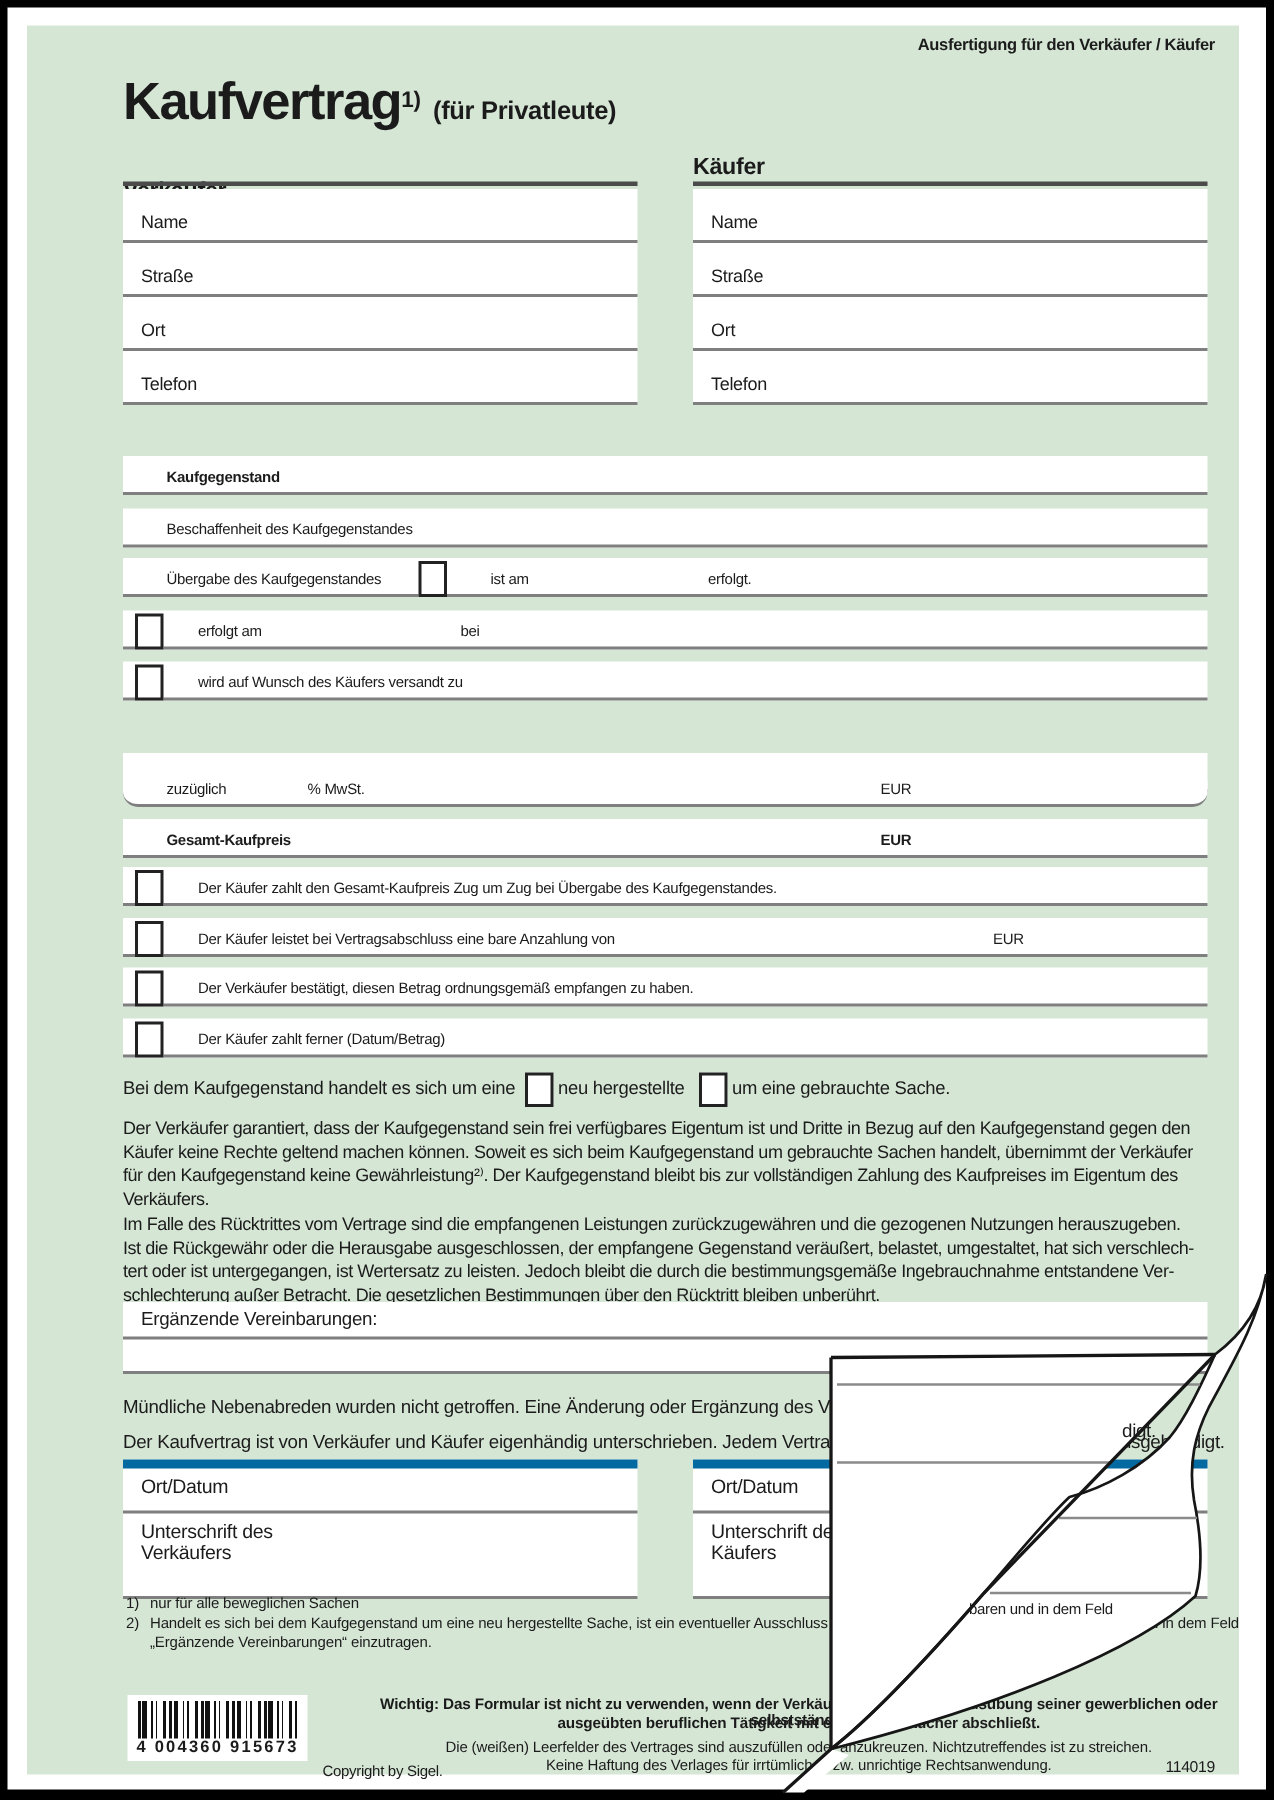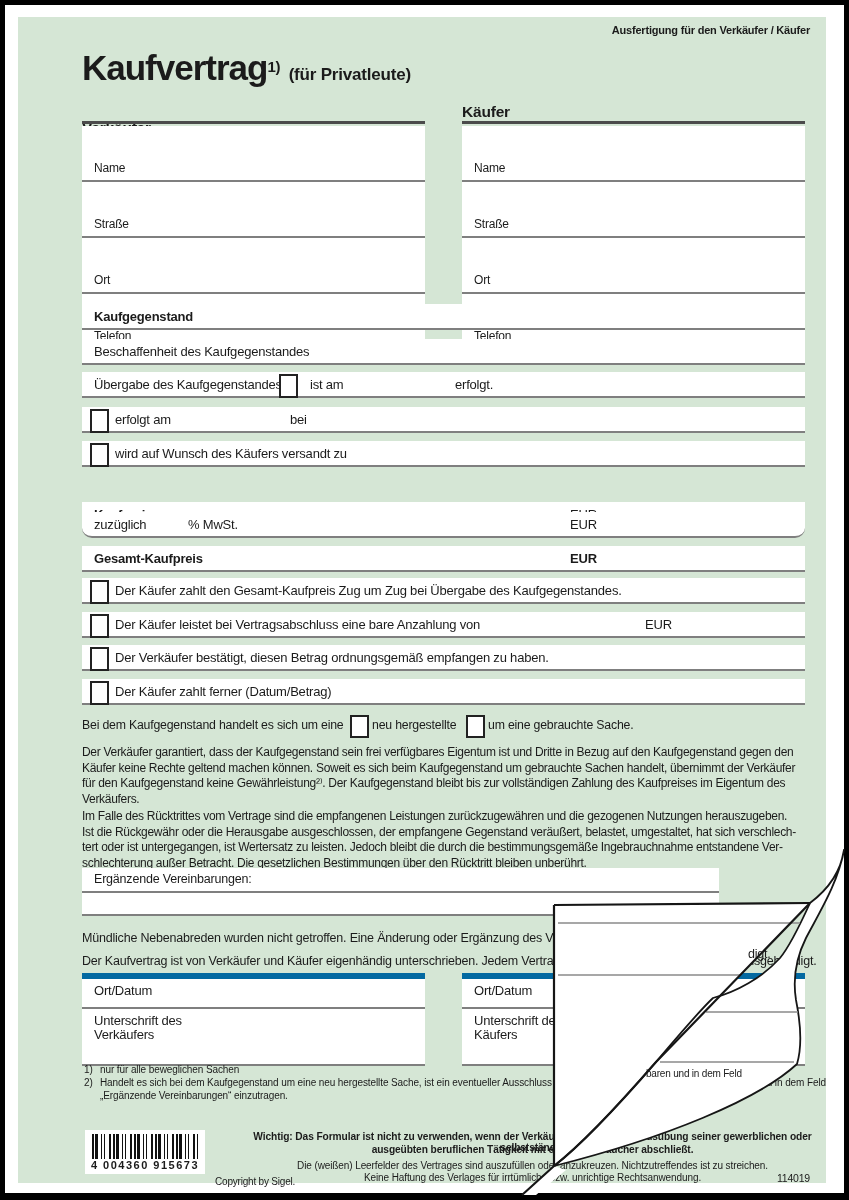--- a/index.html
+++ b/index.html
@@ -2,28 +2,28 @@
 <html><head>
 <meta charset="utf-8">
 <style>
   html,body{margin:0;padding:0;background:#000;}
   #stage{position:relative;width:849px;height:1200px;background:#000;overflow:hidden;
          font-family:"Liberation Sans","DejaVu Sans",sans-serif;color:#1b1b1b;letter-spacing:-0.2px;}
   .abs{position:absolute;}
   #paper{left:5px;top:5px;width:839px;height:1188px;background:#fff;}
   #sheet{left:18px;top:17px;width:808px;height:1166px;background:#d5e6d5;}
   .row{position:absolute;left:82px;width:723px;height:24px;background:#fff;border-bottom:2px solid #7f7f7f;}
-  .row span{position:absolute;bottom:4px;font-size:13px;white-space:nowrap;}
+  .row span{position:absolute;bottom:4px;font-size:10px;white-space:nowrap;margin-left:17px;}
   .bold{font-weight:bold;}
   .cb{position:absolute;width:15px;height:20px;background:#fff;border:2px solid #222;}
   .cbg{position:absolute;width:15px;height:19px;background:#fff;border:2px solid #222;}
   .colhead{position:absolute;font-size:15.5px;font-weight:bold;}
   .headrule{position:absolute;height:3px;background:#4b4b4b;}
   .fieldbox{position:absolute;width:343px;background:#fff;}
-  .field{position:relative;height:34px;border-bottom:2px solid #7f7f7f;margin-top:20px;}
+  .field{position:relative;height:34px;border-bottom:2px solid #7f7f7f;}
   .field span{position:absolute;bottom:5px;left:12px;font-size:12px;}
   .para{position:absolute;left:82px;width:732px;font-size:12px;line-height:15.6px;letter-spacing:-0.3px;white-space:pre-line;}
   .sigbox{position:absolute;top:973px;width:343px;height:85px;background:#fff;border-top:6px solid #0369a1;border-bottom:2px solid #7f7f7f;}
   .sigline{position:absolute;left:0;top:28px;width:100%;height:2px;background:#7f7f7f;}
   .siglbl{position:absolute;left:12px;font-size:13px;line-height:14px;white-space:pre-line;}
   .fn{position:absolute;font-size:10px;letter-spacing:-0.1px;white-space:nowrap;}
   .ftr{position:absolute;font-size:10px;letter-spacing:-0.1px;text-align:center;}
   .prelines{white-space:pre-line;}
   #barcode-box{position:absolute;left:85px;top:1130px;width:120px;height:44px;background:#fff;}
   #bars{position:absolute;left:7px;top:4px;width:106px;height:25px;
@@ -145,21 +145,21 @@
 
   <div class="para" style="top:745px;">Der Verkäufer garantiert, dass der Kaufgegenstand sein frei verfügbares Eigentum ist und Dritte in Bezug auf den Kaufgegenstand gegen den
 Käufer keine Rechte geltend machen können. Soweit es sich beim Kaufgegenstand um gebrauchte Sachen handelt, übernimmt der Verkäufer
 für den Kaufgegenstand keine Gewährleistung²⁾. Der Kaufgegenstand bleibt bis zur vollständigen Zahlung des Kaufpreises im Eigentum des
 Verkäufers.</div>
   <div class="para" style="top:809px;">Im Falle des Rücktrittes vom Vertrage sind die empfangenen Leistungen zurückzugewähren und die gezogenen Nutzungen herauszugeben.
 Ist die Rückgewähr oder die Herausgabe ausgeschlossen, der empfangene Gegenstand veräußert, belastet, umgestaltet, hat sich verschlech-
 tert oder ist untergegangen, ist Wertersatz zu leisten. Jedoch bleibt die durch die bestimmungsgemäße Ingebrauchnahme entstandene Ver-
 schlechterung außer Betracht. Die gesetzlichen Bestimmungen über den Rücktritt bleiben unberührt.</div>
 
-  <div class="abs" style="left:82px;top:868px;width:637px;height:46px;background:#fff;border-bottom:2px solid #7f7f7f;">
+  <div class="abs" style="left:82px;top:868px;width:723px;height:46px;background:#fff;border-bottom:2px solid #7f7f7f;">
     <span class="abs" style="left:12px;top:4px;font-size:12.5px;">Ergänzende Vereinbarungen:</span>
     <div class="abs" style="left:0;top:23px;width:100%;height:2px;background:#7f7f7f;"></div>
   </div>
 
   <div class="abs" style="left:82px;top:931px;font-size:12.5px;white-space:nowrap;">Mündliche Nebenabreden wurden nicht getroffen. Eine Änderung oder Ergänzung des Vertrages bedarf der Schriftform.</div>
   <div class="abs" style="left:82px;top:954px;font-size:12.5px;white-space:nowrap;">Der Kaufvertrag ist von Verkäufer und Käufer eigenhändig unterschrieben. Jedem Vertragspartner wurde eine Ausfertigung ausgehändigt.</div>
 
   <div class="sigbox" style="left:82px;">
     <span class="siglbl" style="top:5px;">Ort/Datum</span>
     <div class="sigline"></div>

